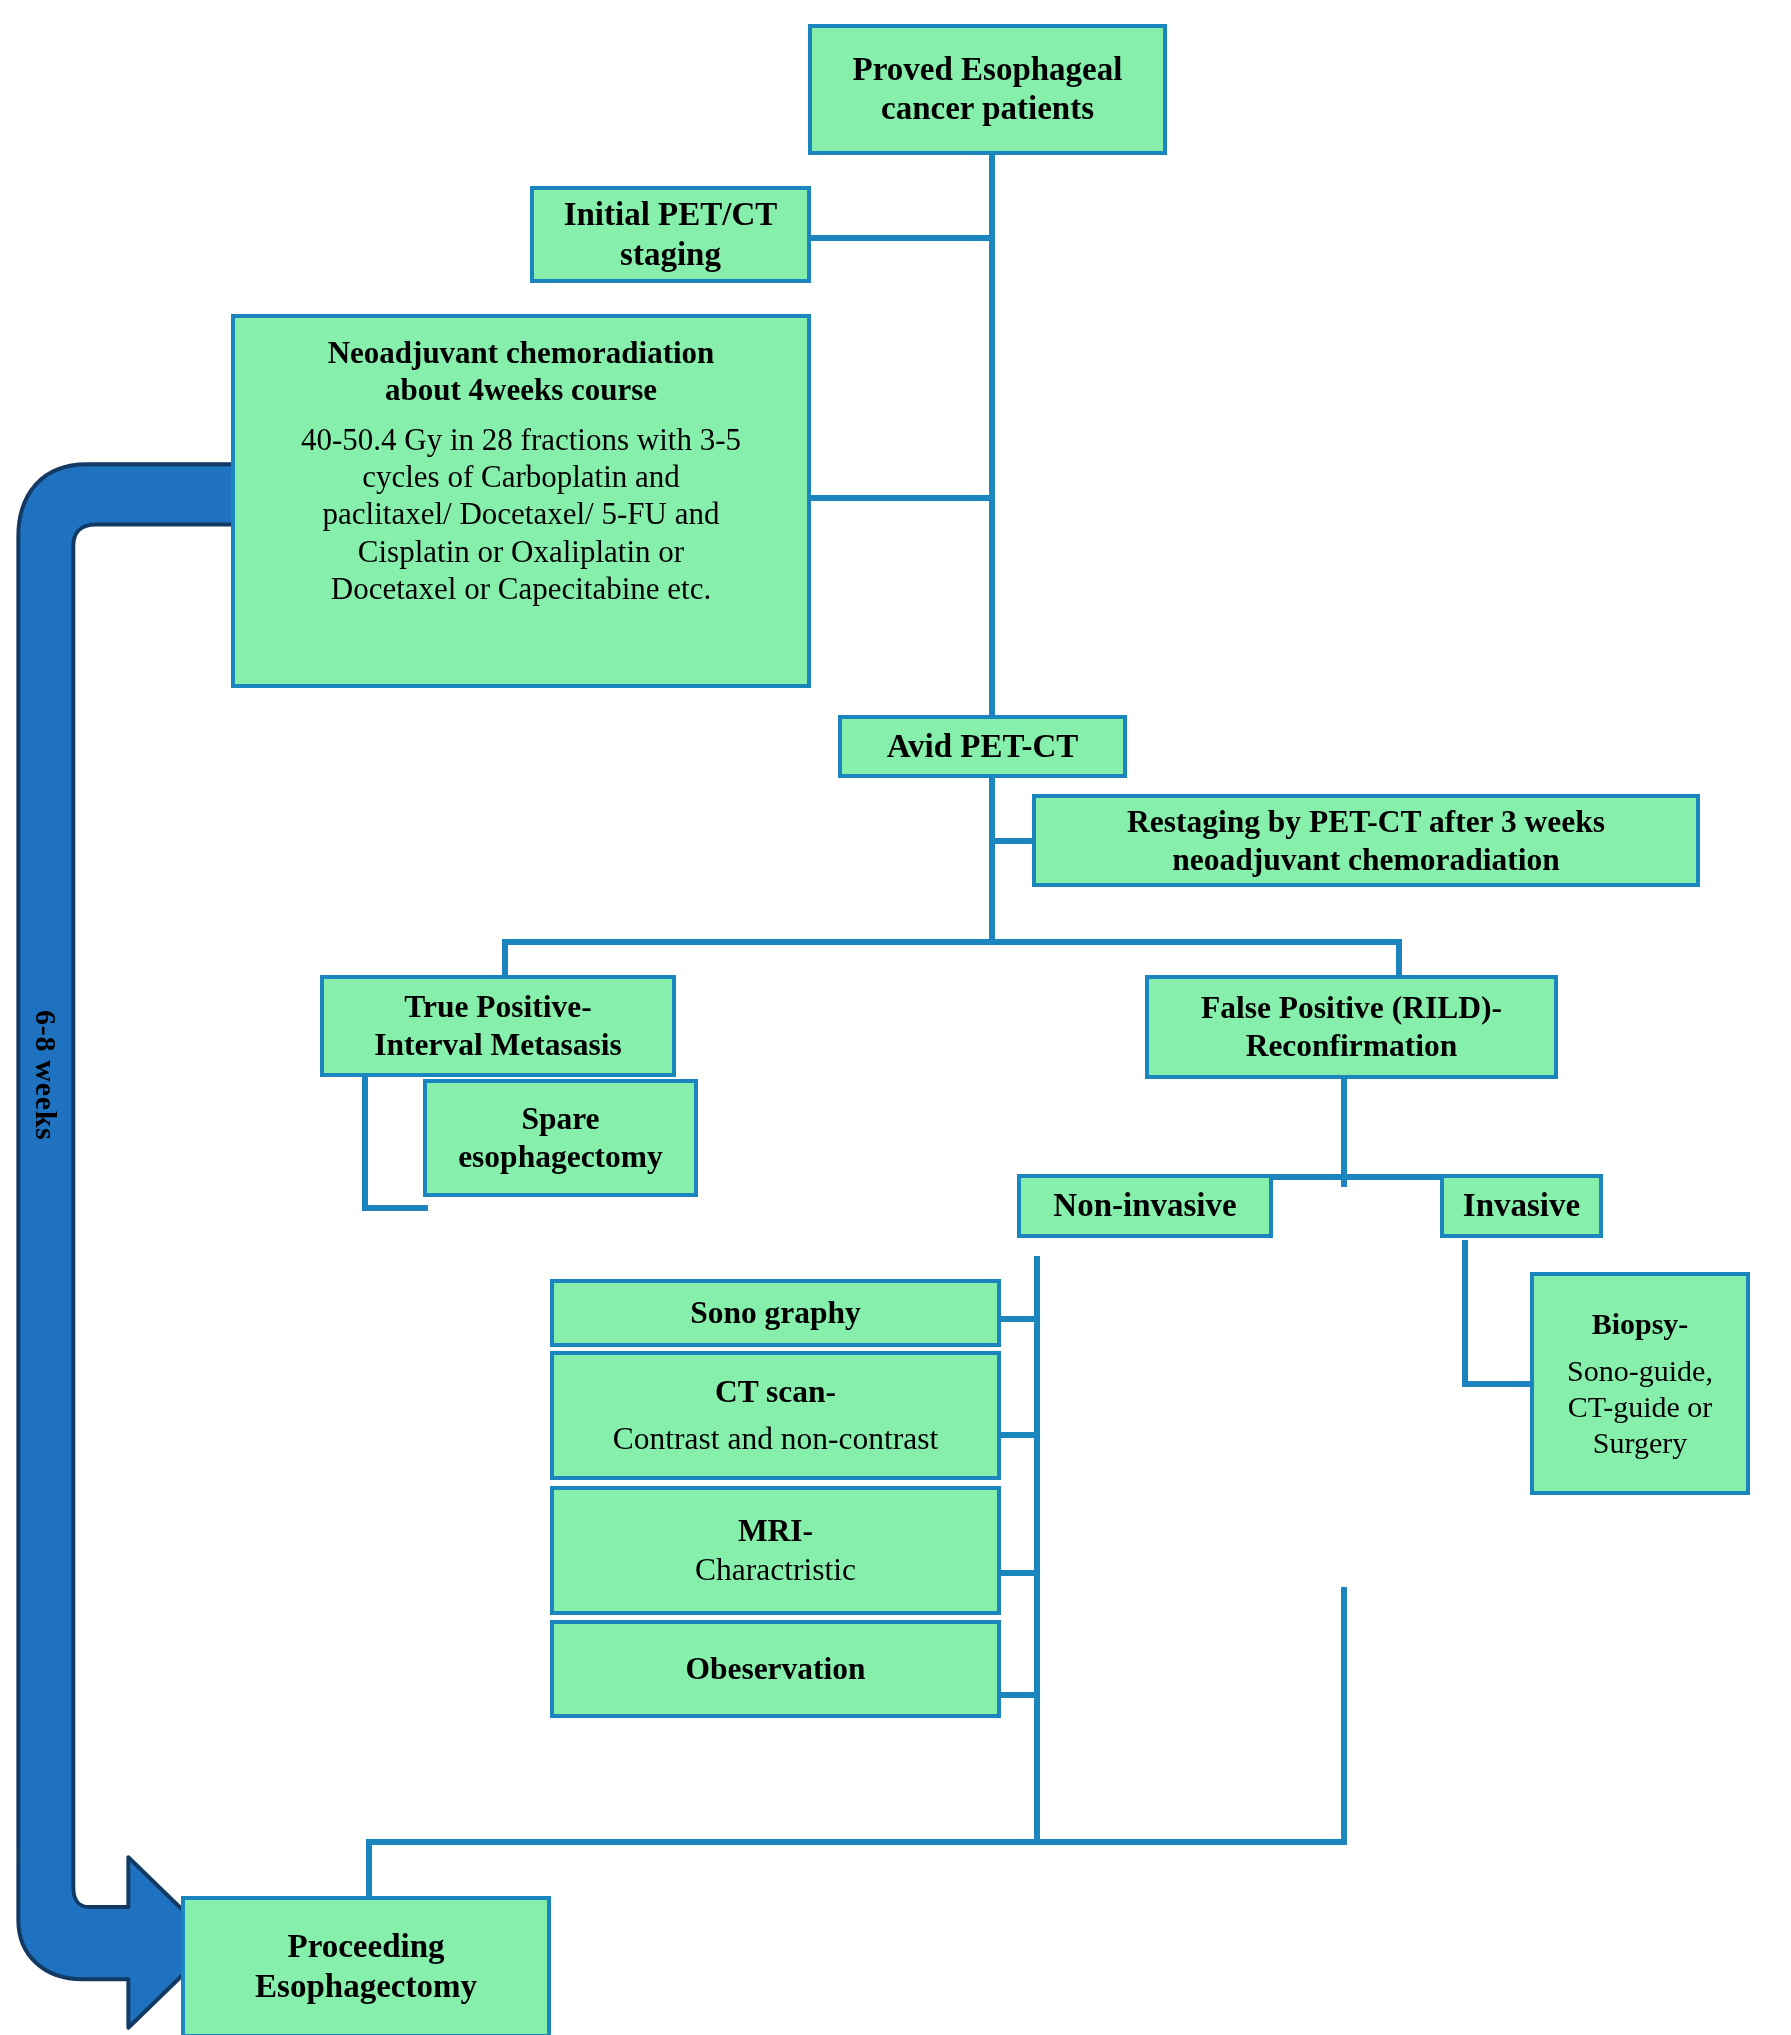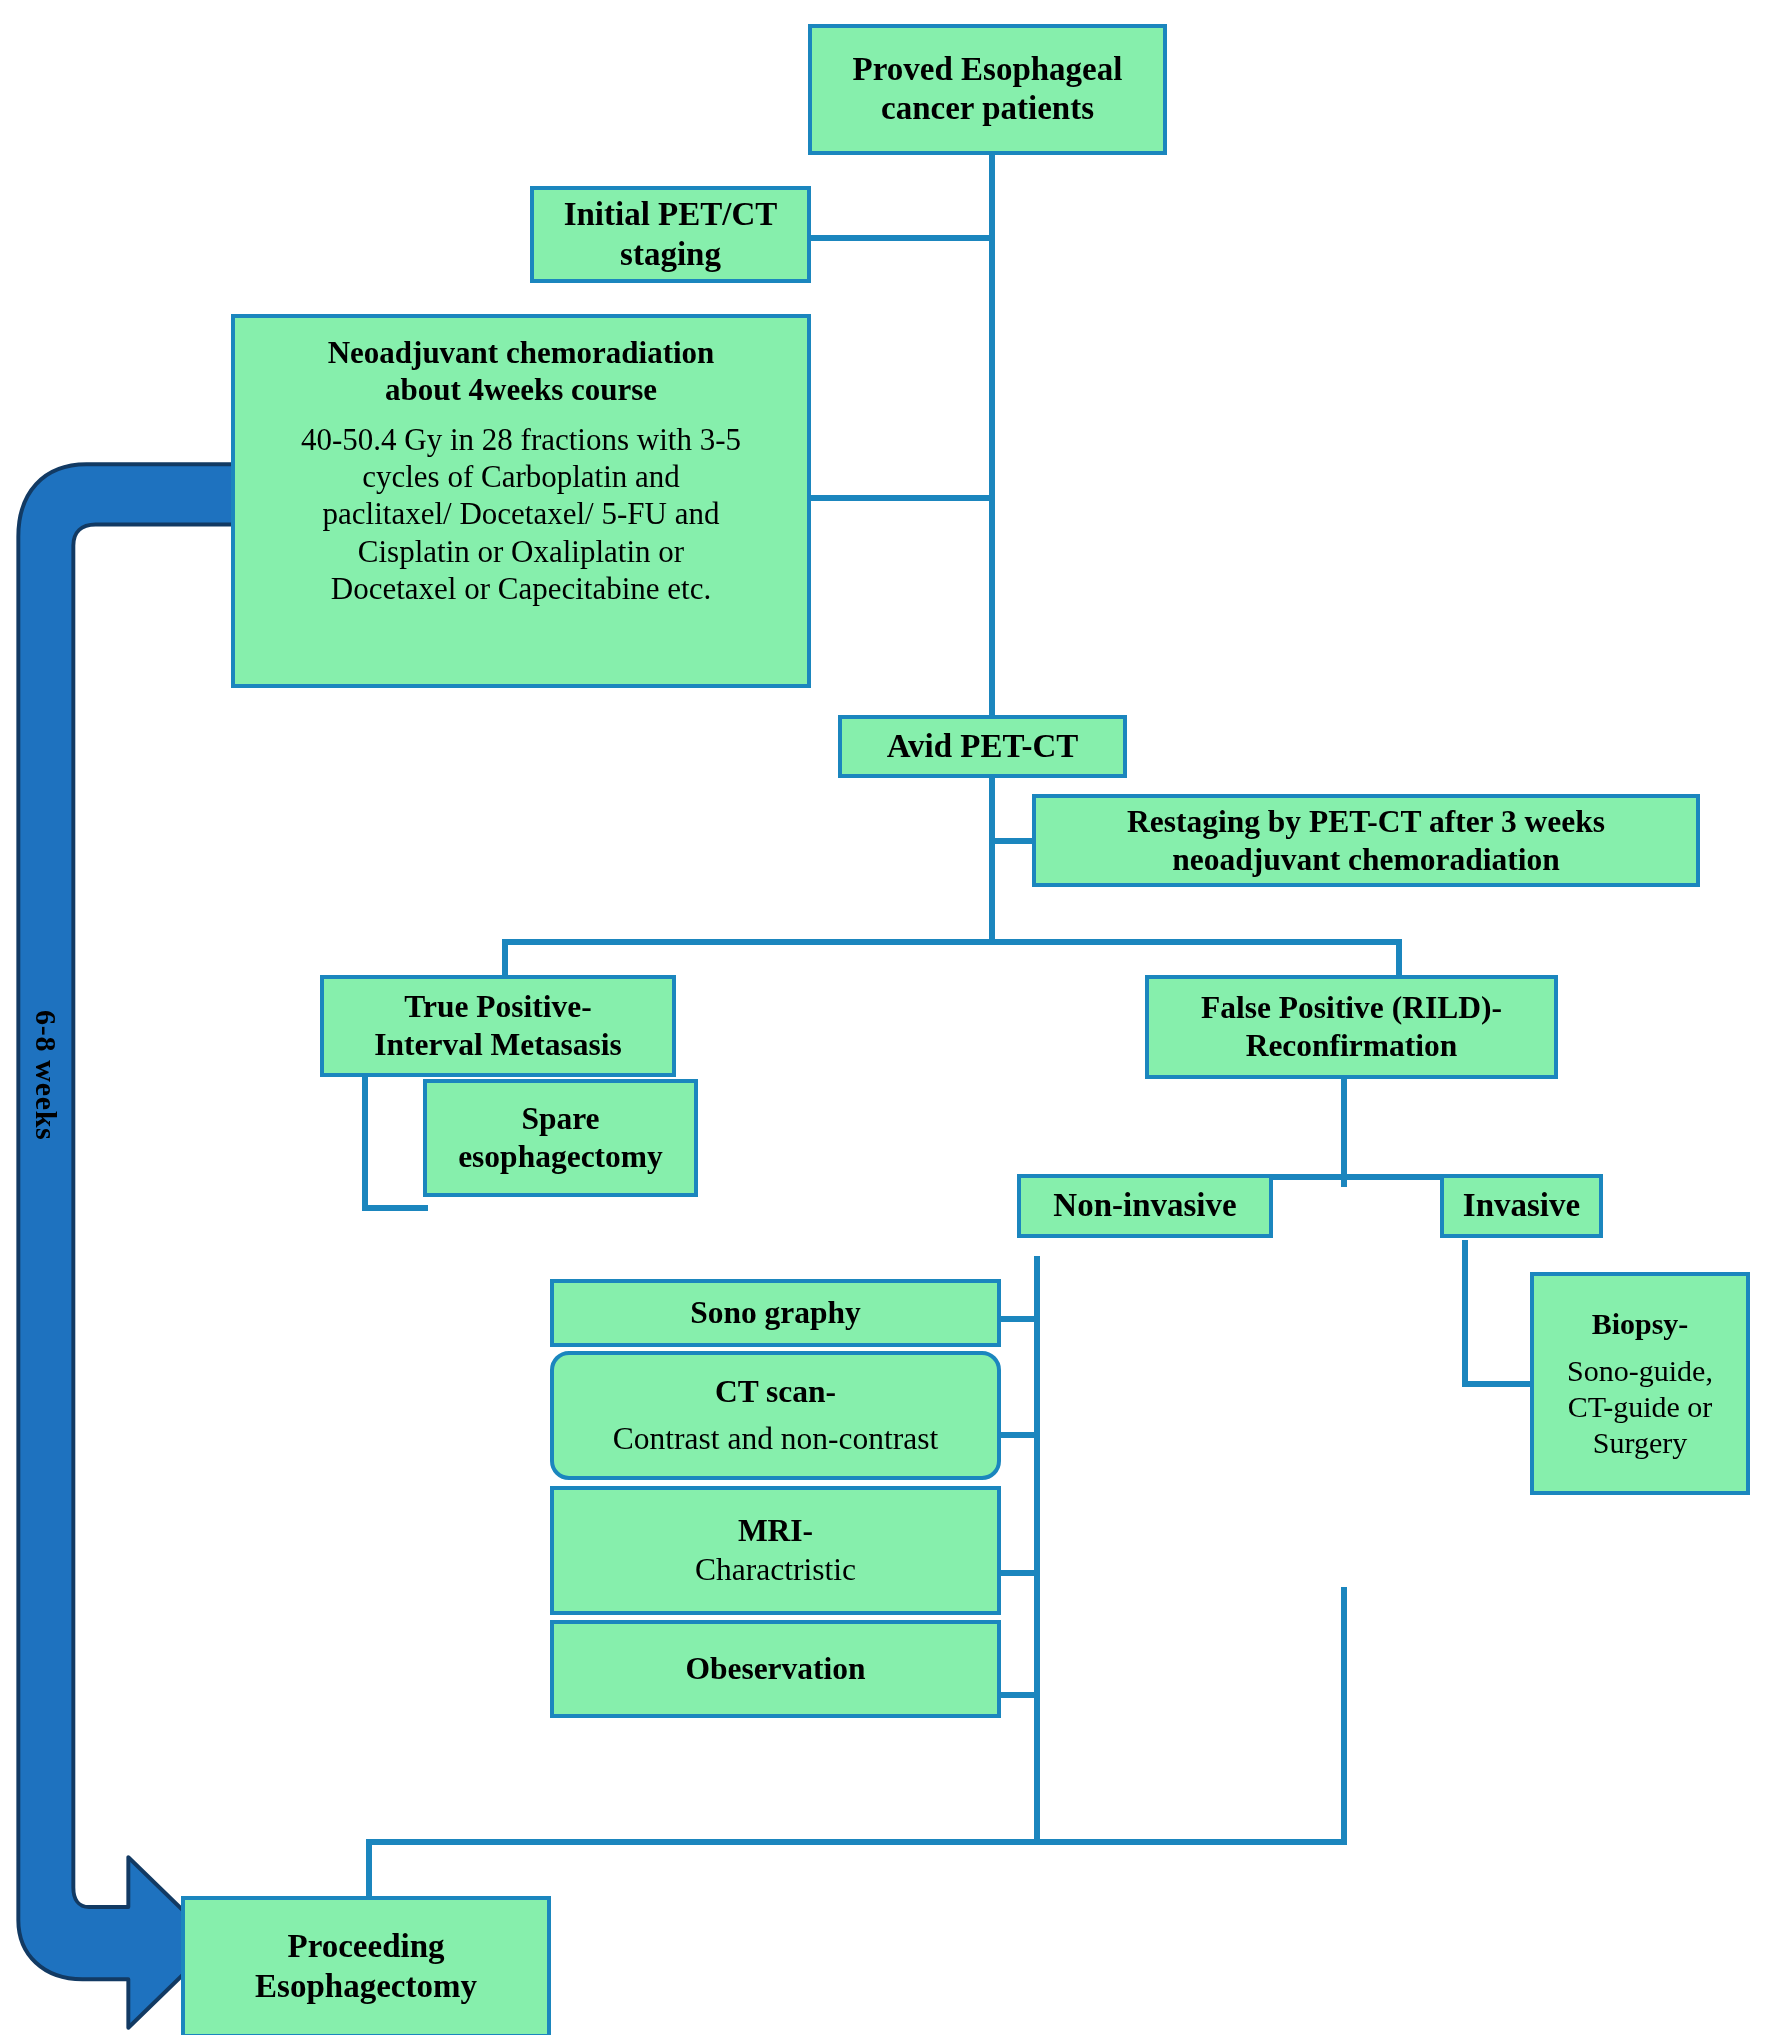--- a/index.html
+++ b/index.html
@@ -167,21 +167,21 @@
   </div>
 
   <div class="node" style="left:1440px; top:1174px; width:163px; height:64px; font-size:33px;">
     <span class="ln b">Invasive</span>
   </div>
 
   <div class="node" style="left:550px; top:1279px; width:451px; height:68px; font-size:31.5px;">
     <span class="ln b">Sono graphy</span>
   </div>
 
-  <div class="node" style="left:550px; top:1351px; width:451px; height:129px; font-size:31.5px;border-radius:19px;">
+  <div class="node" style="left:550px; top:1351px; width:451px; height:129px; font-size:31.5px;">
     <span class="ln b">CT scan-</span>
     <span class="ln n" style="margin-top:9.2px;">Contrast and non-contrast</span>
   </div>
 
   <div class="node" style="left:550px; top:1486px; width:451px; height:129px; font-size:31.5px;">
     <span class="ln b">MRI-</span>
     <span class="ln n" style="margin-top:1px;">Charactristic</span>
   </div>
 
   <div class="node" style="left:550px; top:1620px; width:451px; height:98px; font-size:31.5px;align-items:center;">

